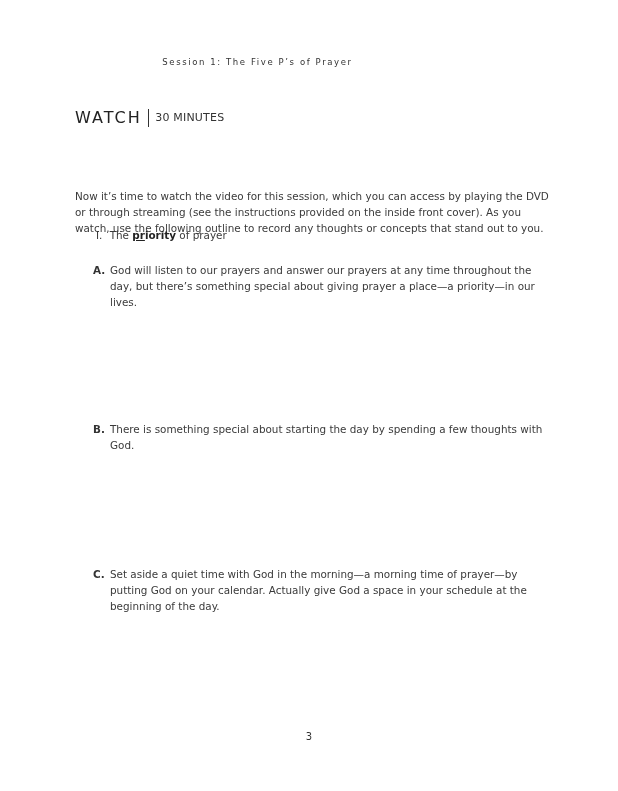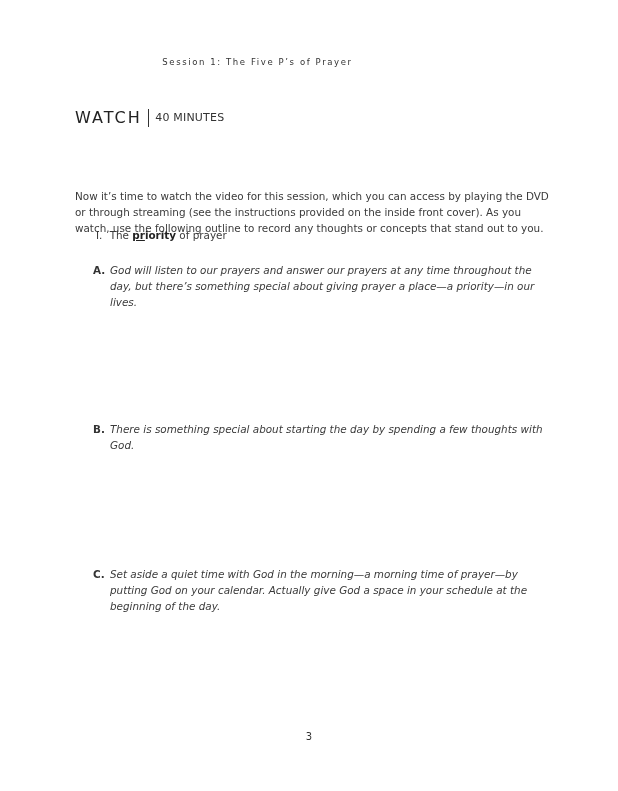--- a/index.html
+++ b/index.html
@@ -90,41 +90,40 @@
       display: flex;
     }
     .sub .letter {
       width: 17px;
       flex: 0 0 17px;
       font-weight: bold;
       color: #333;
     }
     .sub .text {
       flex: 1;
-      font-style: italic;
     }
     .page-number {
       position: absolute;
       top: 731px;
       left: 0;
       width: 618px;
       text-align: center;
       font-size: 10px;
       color: #333;
     }
   </style>
 </head>
 <body>
 
 <div class="running-head">Session 1: The Five P’s of Prayer</div>
 
 <div class="section-title">
   <span class="word">WATCH</span>
   <span class="bar"></span>
-  <span class="dur">40 MINUTES</span>
+  <span class="dur">30 MINUTES</span>
 </div>
 
 <div class="intro">Now it’s time to watch the video for this session, which you can access by playing the DVD or through streaming (see the instructions provided on the inside front cover). As you watch, use the following outline to record any thoughts or concepts that stand out to you.</div>
 
 <div class="outline-main">
   <span class="num">I.</span>
   <span>The</span>
   <span class="blank"><span class="ul">pr</span><span>iority</span></span>
   <span>of prayer</span>
 </div>

